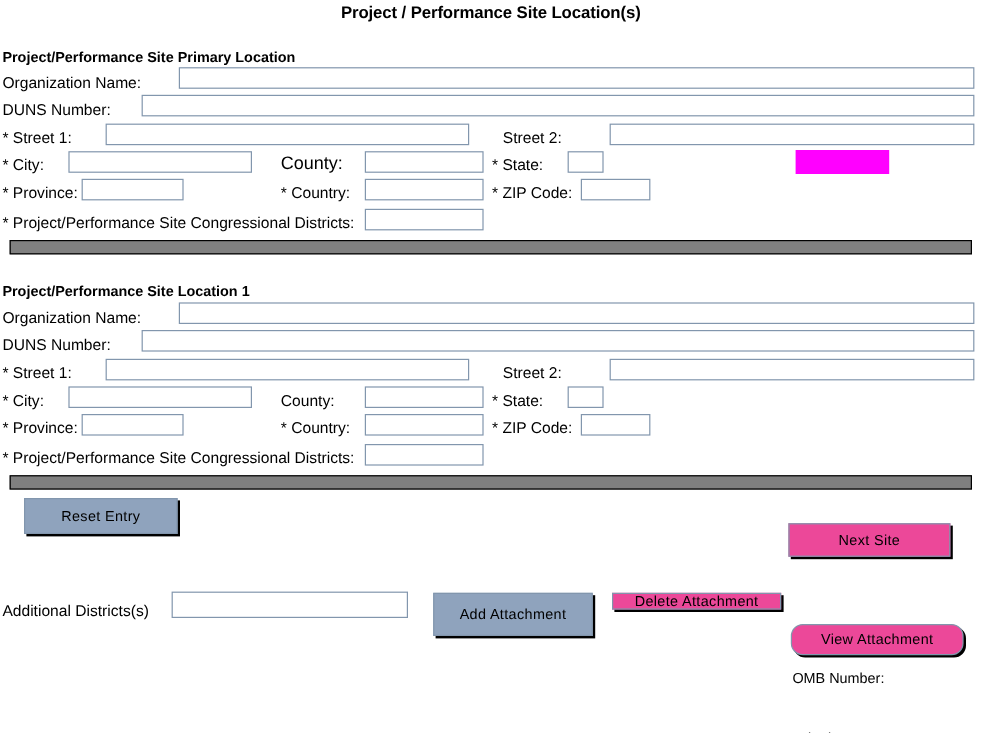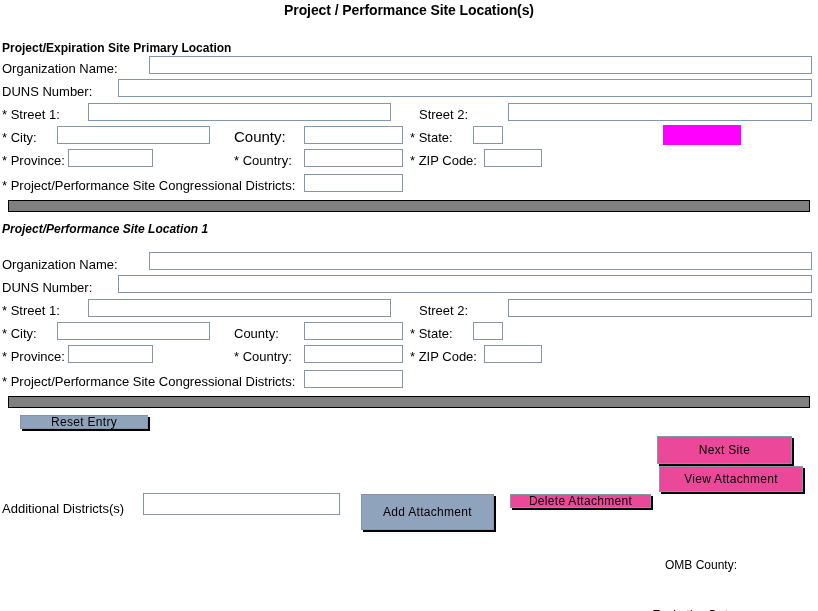--- a/index.html
+++ b/index.html
@@ -92,21 +92,21 @@
     font-size: 12px;
     text-align: right;
     white-space: nowrap;
   }
 </style>
 </head>
 <body>
 
 <div class="abs page-title">Project / Performance Site Location(s)</div>
 
-<div class="abs section-heading" style="left:2px; top:41px;">Project/Expiration Site Primary Location</div>
+<div class="abs section-heading" style="left:2px; top:41px;">Project/Performance Site Primary Location</div>
 
 <div class="abs lbl" style="left:2px; top:62px;">Organization Name:</div>
 <input class="abs field" type="text" style="left: 149px; top: 56px; width: 663px; height: 18px;" value="">
 
 <div class="abs lbl" style="left:2px; top:85px;">DUNS Number:</div>
 <input class="abs field" type="text" style="left: 118px; top: 79px; width: 694px; height: 18px;" value="">
 
 <div class="abs lbl" style="left:2px; top:108px;">* Street 1:</div>
 <input class="abs field" type="text" style="left: 88px; top: 103px; width: 303px; height: 18px;" value="">
 <div class="abs lbl" style="left:419px; top:108px;">Street 2:</div>
@@ -125,21 +125,21 @@
 <div class="abs lbl" style="left:234px; top:154px;">* Country:</div>
 <input class="abs field" type="text" style="left: 304px; top: 149px; width: 99px; height: 18px;" value="">
 <div class="abs lbl" style="left:410px; top:154px;">* ZIP Code:</div>
 <input class="abs field" type="text" style="left: 484px; top: 149px; width: 58px; height: 18px;" value="">
 
 <div class="abs lbl" style="left:2px; top:179px;">* Project/Performance Site Congressional Districts:</div>
 <input class="abs field" type="text" style="left: 304px; top: 174px; width: 99px; height: 18px;" value="">
 
 <div class="abs sep-bar" style="left:8px; top:200px; width:802px; height:12px;"></div>
 
-<div class="abs section-heading" style="left:2px; top:222px;font-style:italic;">Project/Performance Site Location 1</div>
+<div class="abs section-heading" style="left:2px; top:236px;">Project/Performance Site Location 1</div>
 
 <div class="abs lbl" style="left:2px; top:258px;">Organization Name:</div>
 <input class="abs field" type="text" style="left: 149px; top: 252px; width: 663px; height: 18px;" value="">
 
 <div class="abs lbl" style="left:2px; top:281px;">DUNS Number:</div>
 <input class="abs field" type="text" style="left: 118px; top: 275px; width: 694px; height: 18px;" value="">
 
 <div class="abs lbl" style="left:2px; top:304px;">* Street 1:</div>
 <input class="abs field" type="text" style="left: 88px; top: 299px; width: 303px; height: 18px;" value="">
 <div class="abs lbl" style="left:419px; top:304px;">Street 2:</div>
@@ -157,27 +157,27 @@
 <div class="abs lbl" style="left:234px; top:350px;">* Country:</div>
 <input class="abs field" type="text" style="left: 304px; top: 345px; width: 99px; height: 18px;" value="">
 <div class="abs lbl" style="left:410px; top:350px;">* ZIP Code:</div>
 <input class="abs field" type="text" style="left: 484px; top: 345px; width: 58px; height: 18px;" value="">
 
 <div class="abs lbl" style="left:2px; top:375px;">* Project/Performance Site Congressional Districts:</div>
 <input class="abs field" type="text" style="left: 304px; top: 370px; width: 99px; height: 18px;" value="">
 
 <div class="abs sep-bar" style="left:8px; top:396px; width:802px; height:12px;"></div>
 
-<div class="abs btn btn-filled" style="left:20px; top:415px; width:128px; height:14px;">Reset Entry</div>
+<div class="abs btn btn-filled" style="left:20px; top:415px; width:128px; height:30px;">Reset Entry</div>
 
 <div class="abs btn" style="left:657px; top:436px; width:135px; height:28px;">Next Site</div>
 
 <div class="abs lbl" style="left:2px; top:502px;">Additional Districts(s)</div>
 <input class="abs field" type="text" style="left: 143px; top: 493px; width: 197px; height: 22px;" value="">
 
 <div class="abs btn btn-filled" style="left:361px; top:494px; width:133px; height:36px;">Add Attachment</div>
 
 <div class="abs btn" style="left:510px; top:494px; width:141px; height:14px;">Delete Attachment</div>
 
-<div class="abs btn" style="left:659px; top:466px; width:144px; height:26px;">View  Attachment</div>
+<div class="abs btn" style="left:659px; top:520px; width:144px; height:26px;border-radius:10px;">View  Attachment</div>
 
-<div class="abs omb-line" style="left:437px; top:558px; width:300px;">OMB County:</div>
+<div class="abs omb-line" style="left:437px; top:558px; width:300px;">OMB Number:</div>
 <div class="abs omb-line" style="left:437px; top:608px; width:300px;font-style:italic;">Expiration Date:</div>
 
 </body></html>

